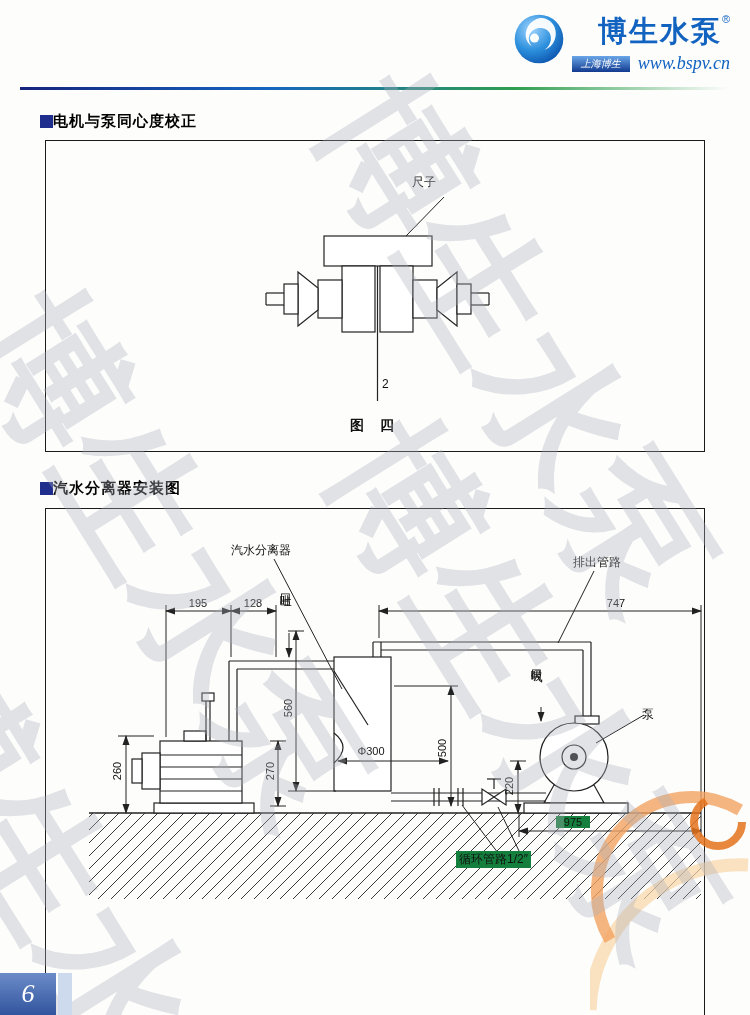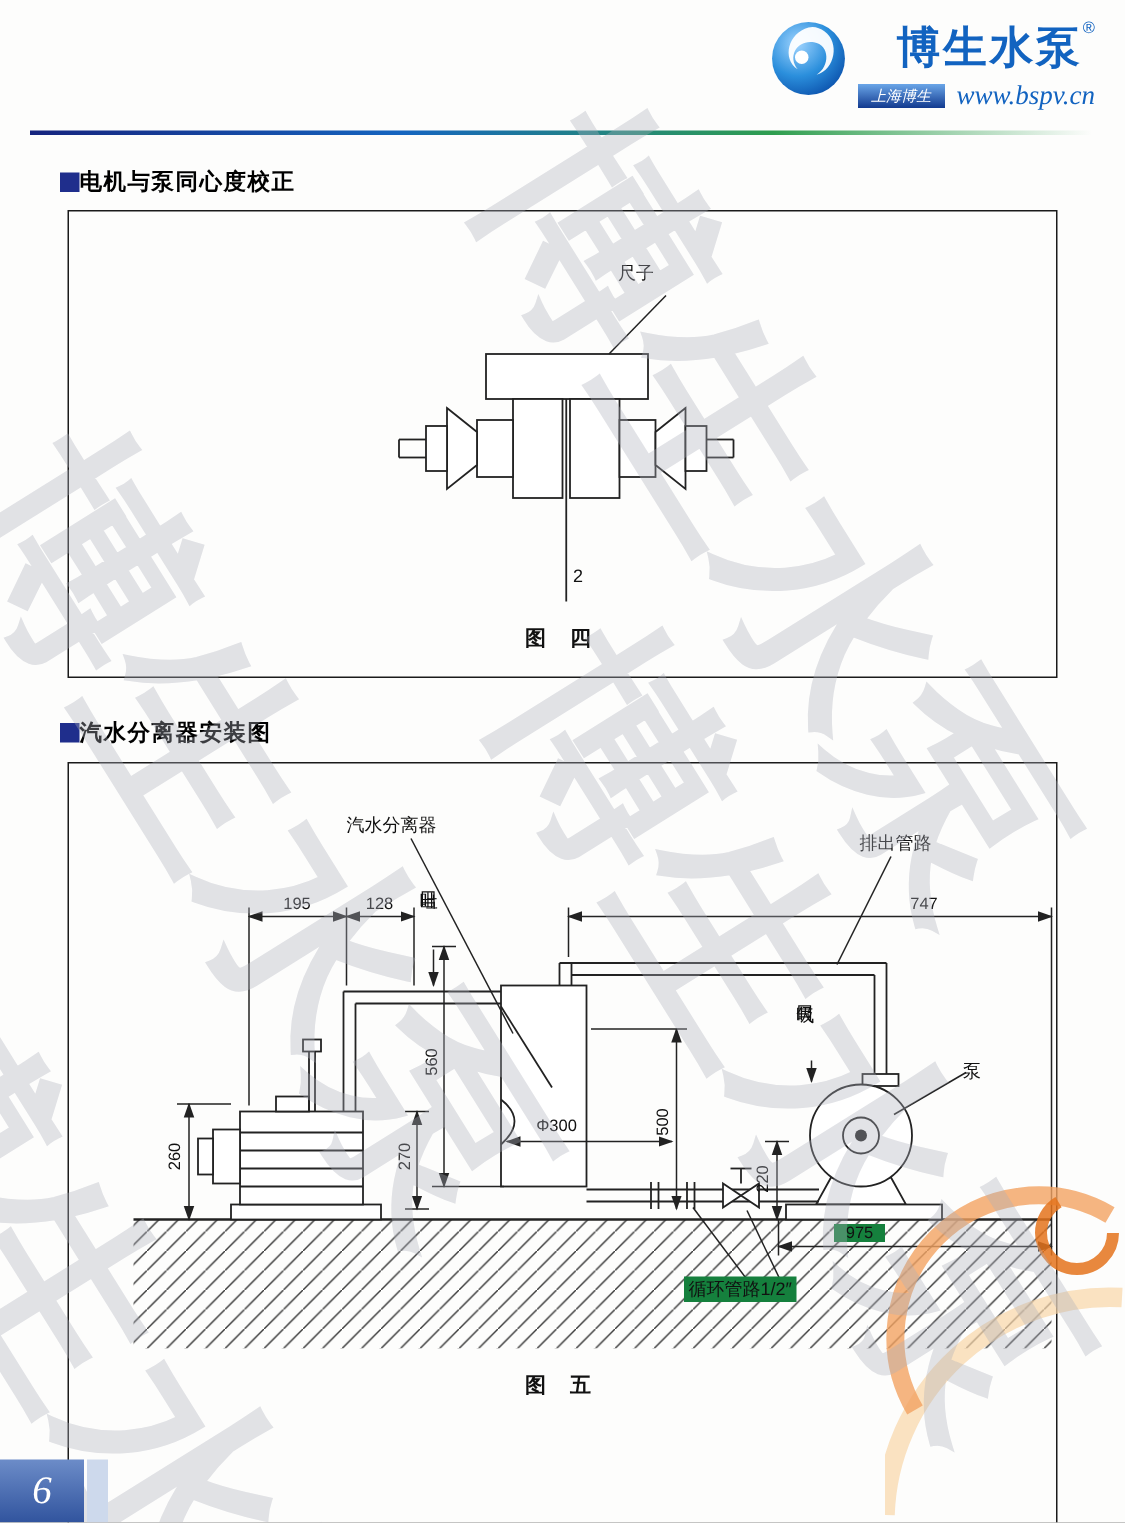--- a/index.html
+++ b/index.html
@@ -254,21 +254,20 @@
     <span class="dim" style="left:190px;top:88px">128</span>
     <span class="dim" style="left:553px;top:88px">747</span>
     <span class="dim rot" style="left:225px;top:193px">560</span>
     <span class="dim rot" style="left:207px;top:256px">270</span>
     <span class="dim rot" style="left:54px;top:256px">260</span>
     <span class="dim rot" style="left:379px;top:233px">500</span>
     <span class="dim rot" style="left:446px;top:271px">220</span>
     <span class="dim whitebg" style="left:510px;top:307px">975</span>
     <span class="dim" style="left:303px;top:236px;width:44px">Φ300</span>
 
-    <div class="fig-caption" style="top:406px">图 五</div>
   </div>
 
   <div class="page-num">
     <span>6</span>
   </div>
   <div class="page-strip"></div>
 
 </div>
 
 </body></html>

